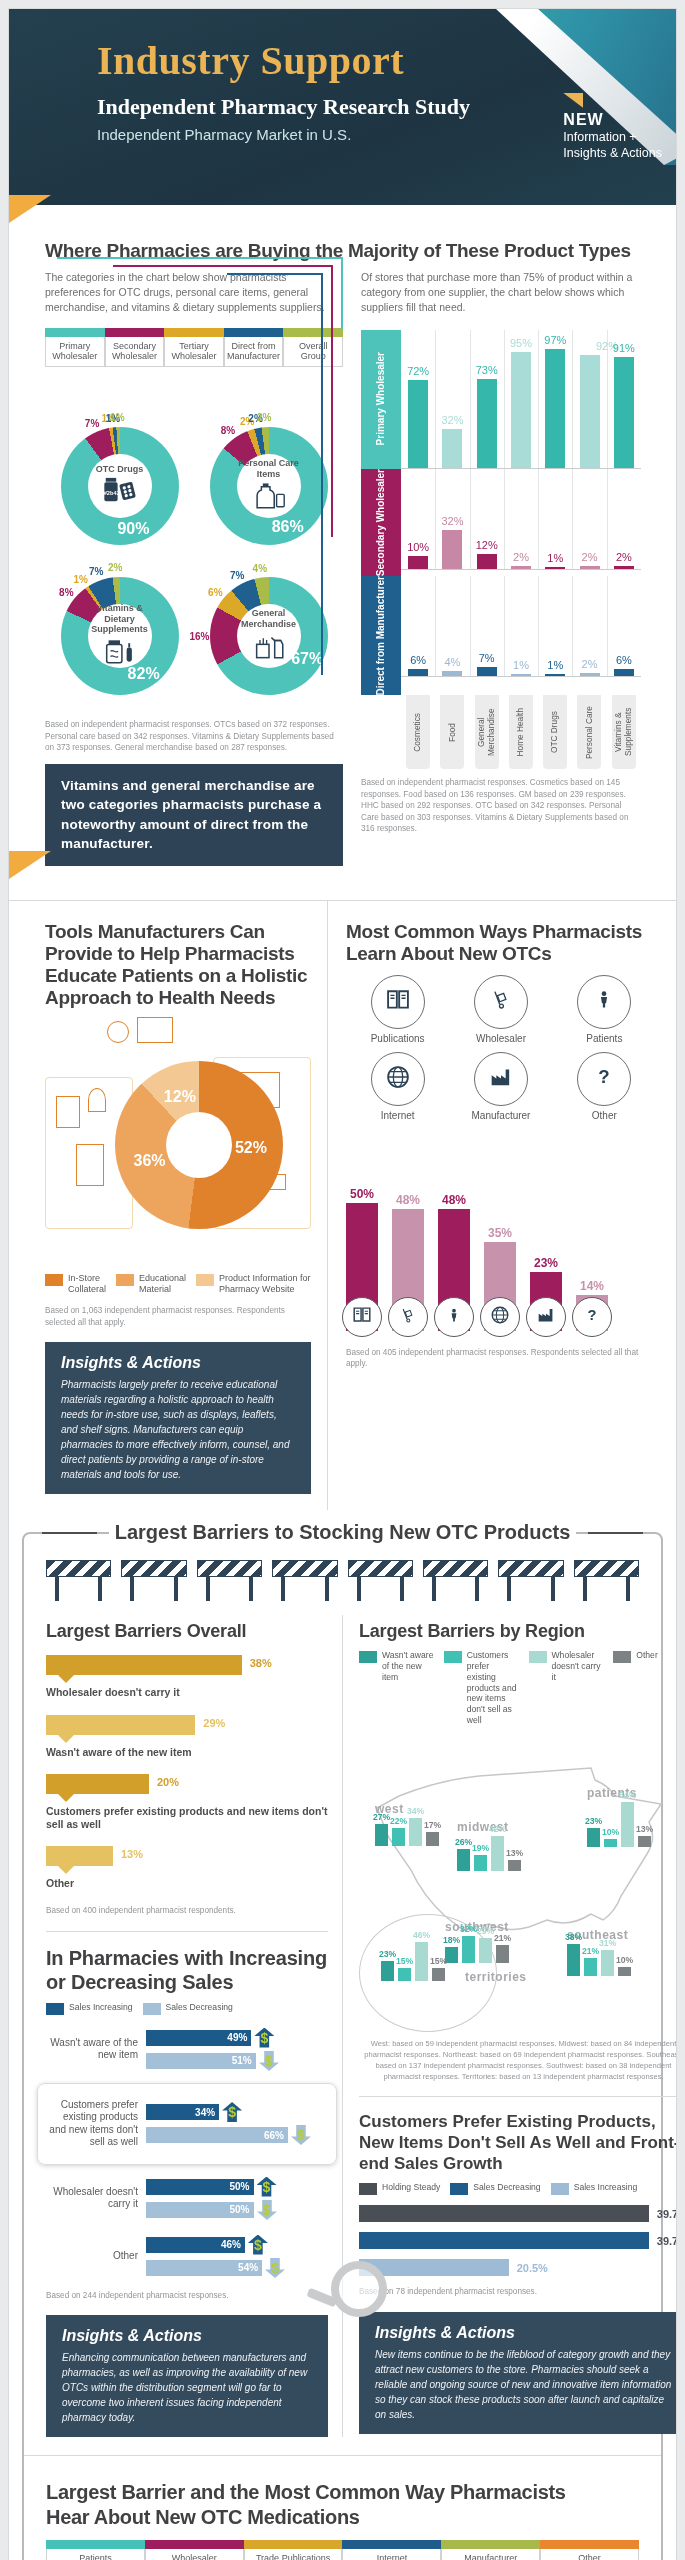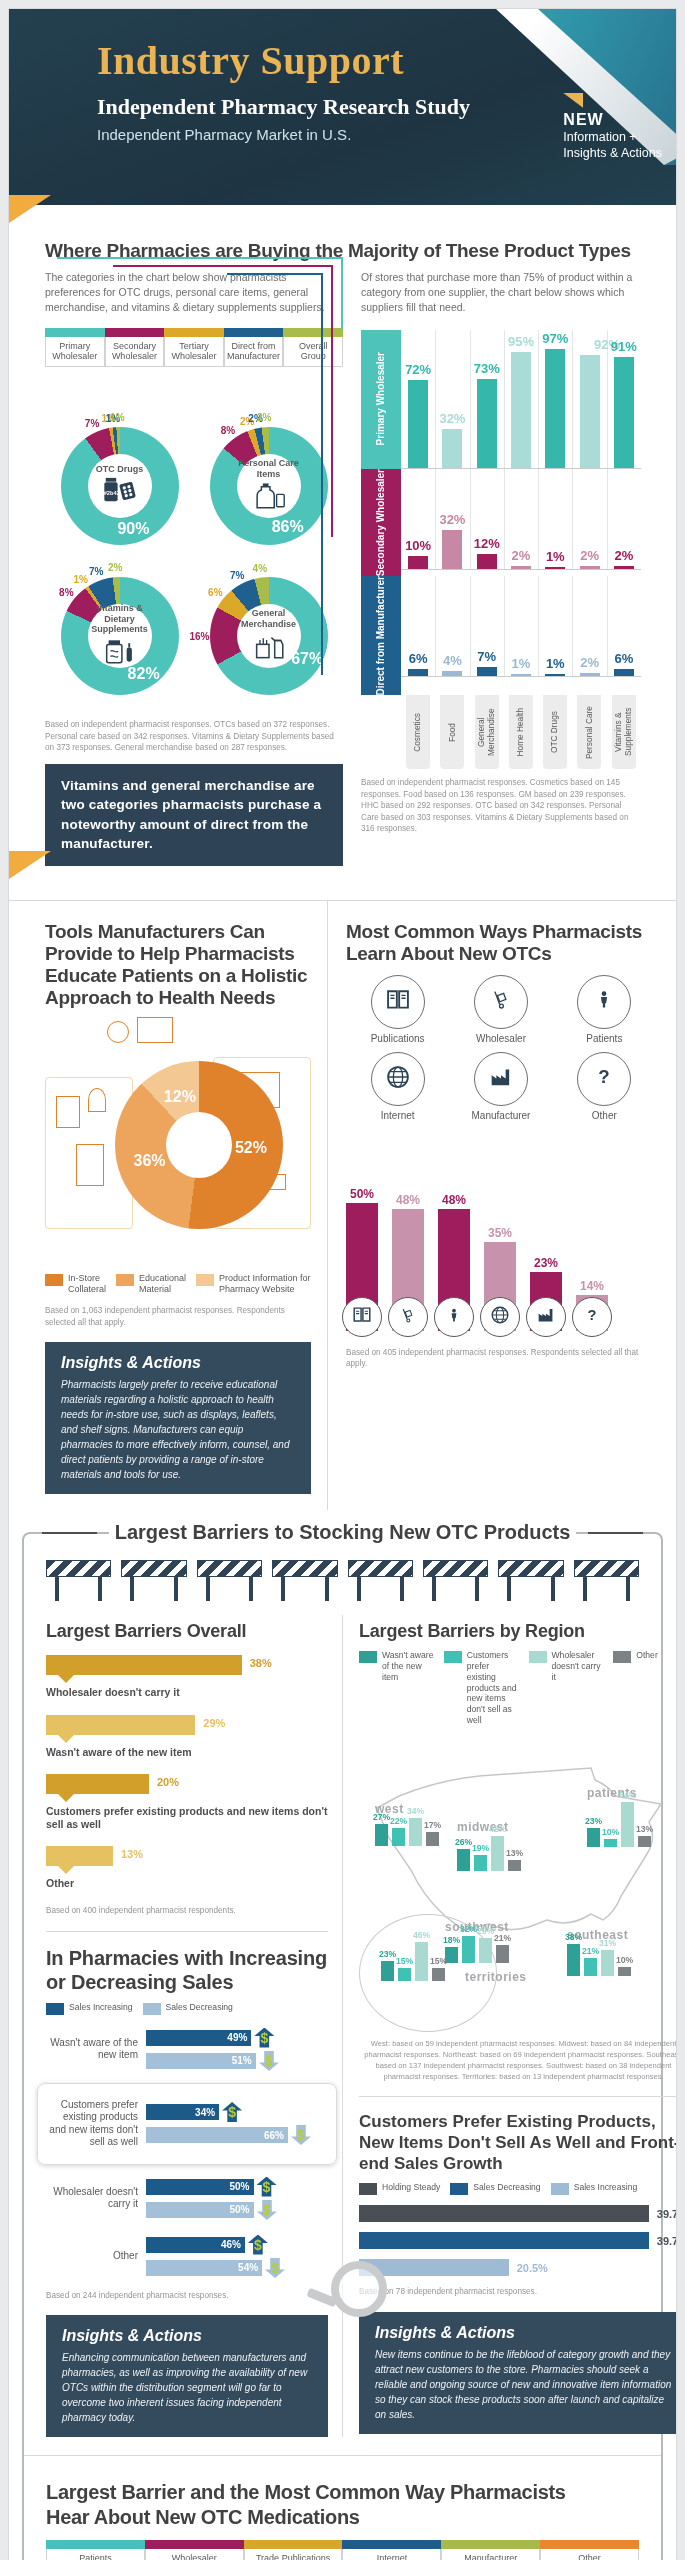--- a/index.html
+++ b/index.html
@@ -48,21 +48,21 @@
   .dcell{height:150px;position:relative;display:flex;align-items:center;justify-content:center;}
   .conn{position:absolute;z-index:1;}
   .callout{background:#2e4356;color:#fff;font-size:13.5px;font-weight:bold;line-height:1.45;padding:12px 16px;margin-top:10px;letter-spacing:.2px;}
   
   .grow{display:flex;}
   .rowlabel{width:40px;flex:none;display:flex;align-items:center;justify-content:center;}
   .rowlabel span{writing-mode:vertical-rl;transform:rotate(180deg);color:#fff;font-size:10px;font-weight:bold;text-align:center;line-height:1.2;}
   .plot{position:relative;width:240px;border-bottom:1px solid #c9cccd;}
   .gline{position:absolute;top:0;bottom:0;border-left:1px solid #e3e5e6;}
   .gbarv{position:absolute;bottom:0;width:20px;}
-  .gval{position:absolute;transform:translateX(-50%);font-size:13px;font-weight:bold;white-space:nowrap;}
+  .gval{position:absolute;transform:translateX(-50%);font-size:11px;font-weight:normal;white-space:nowrap;}
   .cats{display:flex;margin-left:40px;width:240px;}
   .catcell{width:34.28px;display:flex;justify-content:center;}
   .catstripe{width:24px;height:74px;background:#ececed;border-radius:0 0 4px 4px;display:flex;align-items:center;justify-content:center;}
   .catstripe span{writing-mode:vertical-rl;transform:rotate(180deg);font-size:8.3px;color:#58595b;text-align:center;line-height:1.15;}
   
   .s2{display:flex;border-top:1px solid #d7d9db;margin-top:16px;position:relative;}
   .s2l{width:318px;flex:none;padding:16px 16px 16px 36px;box-sizing:border-box;}
   .s2r{flex:1;border-left:1px solid #d7d9db;padding:16px 20px 16px 18px;}
   .gearwrap{position:relative;height:250px;margin:8px 0 4px;}
   .toolbox{position:absolute;border:1px solid #f3d9ae;border-radius:4px;}

